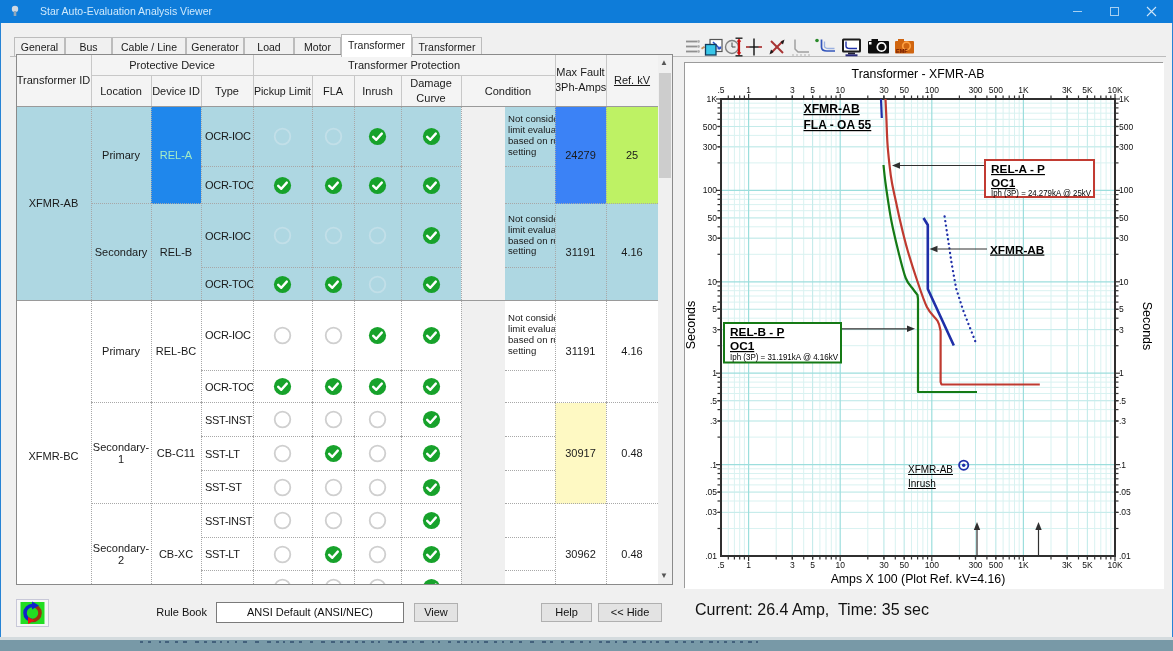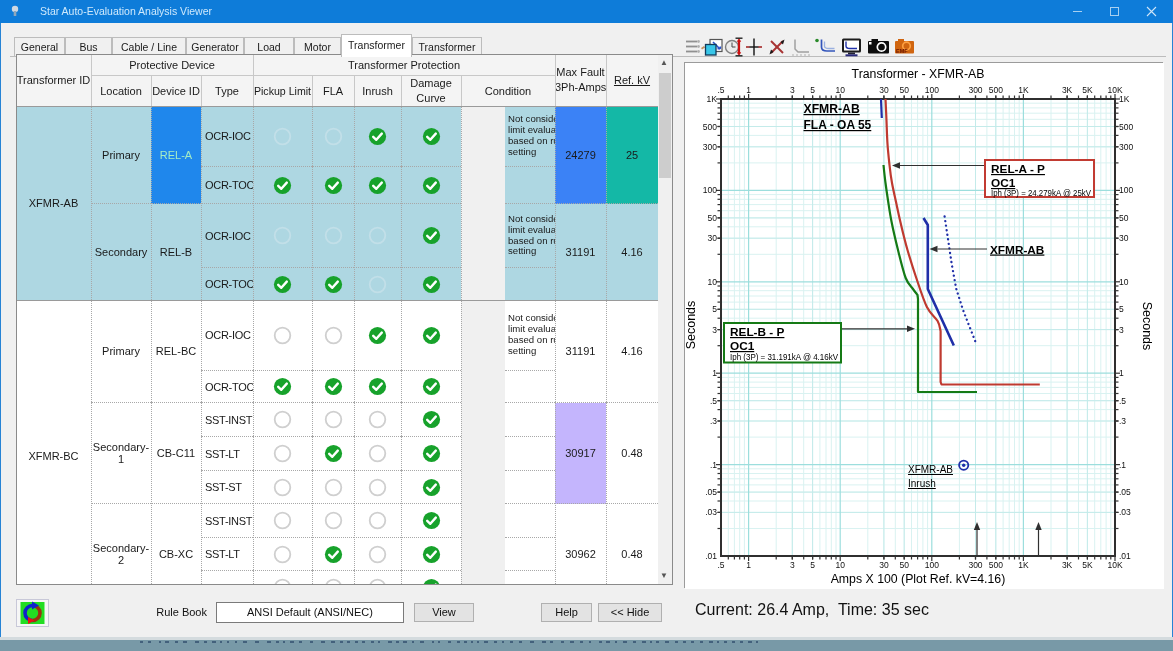--- a/index.html
+++ b/index.html
@@ -155,21 +155,21 @@
     </svg>
   </div>
 <div class="tc ctr " style="left:401px;top:268px;width:60px;height:32px;background:#aed7e2;">
     <svg width="19" height="19" viewBox="0 0 19 19">
       <circle cx="9.5" cy="9.5" r="8.6" fill="#17a22b"></circle>
       <path d="M5.2 9.8 L8.3 12.8 L13.8 6.6" fill="none" stroke="#fff" stroke-width="2.4" stroke-linecap="round" stroke-linejoin="round"></path>
     </svg>
   </div>
 <div class="tc cfl " style="left:461px;top:268px;width:94px;height:32px;background:#aed7e2;"></div>
 <div class="tc ctr dotb" style="left:555px;top:106px;width:51px;height:98px;background:#3b82f6;">24279</div>
-<div class="tc ctr dotb" style="left:606px;top:106px;width:52px;height:98px;background:#14b8a6;">25</div>
+<div class="tc ctr dotb" style="left:606px;top:106px;width:52px;height:98px;background:#bef264;">25</div>
 <div class="tc ctr" style="left:555px;top:204px;width:51px;height:96px;background:#aed7e2;">31191</div>
 <div class="tc ctr" style="left:606px;top:204px;width:52px;height:96px;background:#aed7e2;">4.16</div>
 <div class="tc ctr" style="left:16px;top:300px;width:75px;height:312px;background:#fff;">XFMR-BC</div>
 <div class="tc ctr dotb" style="left:91px;top:300px;width:60px;height:103px;background:#fff;">Primary</div>
 <div class="tc ctr dotb" style="left:151px;top:300px;width:50px;height:103px;background:#fff;">REL-BC</div>
 <div class="tc ctr dotb" style="left:91px;top:403px;width:60px;height:101px;background:#fff;">Secondary-<br>1</div>
 <div class="tc ctr dotb" style="left:151px;top:403px;width:50px;height:101px;background:#fff;">CB-C11</div>
 <div class="tc ctr" style="left:91px;top:504px;width:60px;height:100px;background:#fff;">Secondary-<br>2</div>
 <div class="tc ctr" style="left:151px;top:504px;width:50px;height:100px;background:#fff;">CB-XC</div>
 <div class="tc lft dotb" style="left:201px;top:300px;width:52px;height:71px;background:#fff;">OCR-IOC</div>
@@ -359,21 +359,21 @@
   </div>
 <div class="tc ctr " style="left:401px;top:571px;width:60px;height:33px;background:#fff;overflow:hidden;">
     <svg width="19" height="19" viewBox="0 0 19 19">
       <circle cx="9.5" cy="9.5" r="8.6" fill="#17a22b"></circle>
       <path d="M5.2 9.8 L8.3 12.8 L13.8 6.6" fill="none" stroke="#fff" stroke-width="2.4" stroke-linecap="round" stroke-linejoin="round"></path>
     </svg>
   </div>
 <div class="tc cfl " style="left:461px;top:571px;width:94px;height:33px;background:#fff;"></div>
 <div class="tc ctr dotb" style="left:555px;top:300px;width:51px;height:103px;background:#fff;">31191</div>
 <div class="tc ctr dotb" style="left:606px;top:300px;width:52px;height:103px;background:#fff;">4.16</div>
-<div class="tc ctr dotb" style="left:555px;top:403px;width:51px;height:101px;background:#c4b5fd;">30917</div>
+<div class="tc ctr dotb" style="left:555px;top:403px;width:51px;height:101px;background:#fef9c3;">30917</div>
 <div class="tc ctr dotb" style="left:606px;top:403px;width:52px;height:101px;background:#fff;">0.48</div>
 <div class="tc ctr" style="left:555px;top:504px;width:51px;height:100px;background:#fff;">30962</div>
 <div class="tc ctr" style="left:606px;top:504px;width:52px;height:100px;background:#fff;">0.48</div>
 <div class="vdot" style="left:91px;top:106px;height:478px"></div>
 <div class="vdot" style="left:151px;top:106px;height:478px"></div>
 <div class="vdot" style="left:201px;top:106px;height:478px"></div>
 <div class="vdot" style="left:253px;top:106px;height:478px"></div>
 <div class="vdot" style="left:312px;top:106px;height:478px"></div>
 <div class="vdot" style="left:354px;top:106px;height:478px"></div>
 <div class="vdot" style="left:401px;top:106px;height:478px"></div>
@@ -894,21 +894,21 @@
   <svg width="31" height="26" viewBox="0 0 31 26">
     <rect x="3.5" y="2" width="24" height="22" fill="#22dd22"></rect>
     <path d="M 15.5 5.5 A 7.5 7.5 0 0 0 8 13 A 7.5 7.5 0 0 0 15.5 20.5" fill="none" stroke="#1122cc" stroke-width="3.6"></path>
     <path d="M 15.5 5.5 A 7.5 7.5 0 0 1 23 13 A 7.5 7.5 0 0 1 15.5 20.5" fill="none" stroke="#993311" stroke-width="3.6"></path>
     <polygon points="15,1.5 22,5.5 15,9.5" fill="#1122cc"></polygon>
     <polygon points="17.5,20.5 11,17 11,24" fill="#ee1111"></polygon>
   </svg>
 </div>
 <div style="position:absolute;left:150px;top:606px;width:57px;font-size:11px;text-align:right;color:#111;">Rule Book</div>
 <div style="position:absolute;left:216px;top:602px;width:188px;height:21px;background:#fff;border:1px solid #7a7a7a;font-size:11px;text-align:center;line-height:19px;color:#111;">ANSI Default (ANSI/NEC)</div>
-<div class="btn" style="left:414px;top:603px;width:60px;">View</div>
+<div class="btn" style="left:414px;top:603px;width:44px;">View</div>
 <div class="btn" style="left:541px;top:603px;width:51px;">Help</div>
 <div class="btn" style="left:598px;top:603px;width:64px;">&lt;&lt; Hide</div>
 <div style="position:absolute;left:695px;top:601px;font-size:16px;color:#111;">Current: 26.4 Amp,&nbsp; Time: 35 sec</div>
 
 <div style="position:absolute;left:0;top:637px;width:1173px;height:3px;background:#d4dbde;"></div>
 <div style="position:absolute;left:0;top:640px;width:1173px;height:11px;background:#7899a7;"></div>
 <div style="position:absolute;left:140px;top:641px;width:3px;height:2px;background:#43617c"></div>
 <div style="position:absolute;left:148px;top:641px;width:3px;height:2px;background:#43617c"></div>
 <div style="position:absolute;left:159px;top:641px;width:2px;height:2px;background:#43617c"></div>
 <div style="position:absolute;left:165px;top:641px;width:4px;height:2px;background:#43617c"></div>

